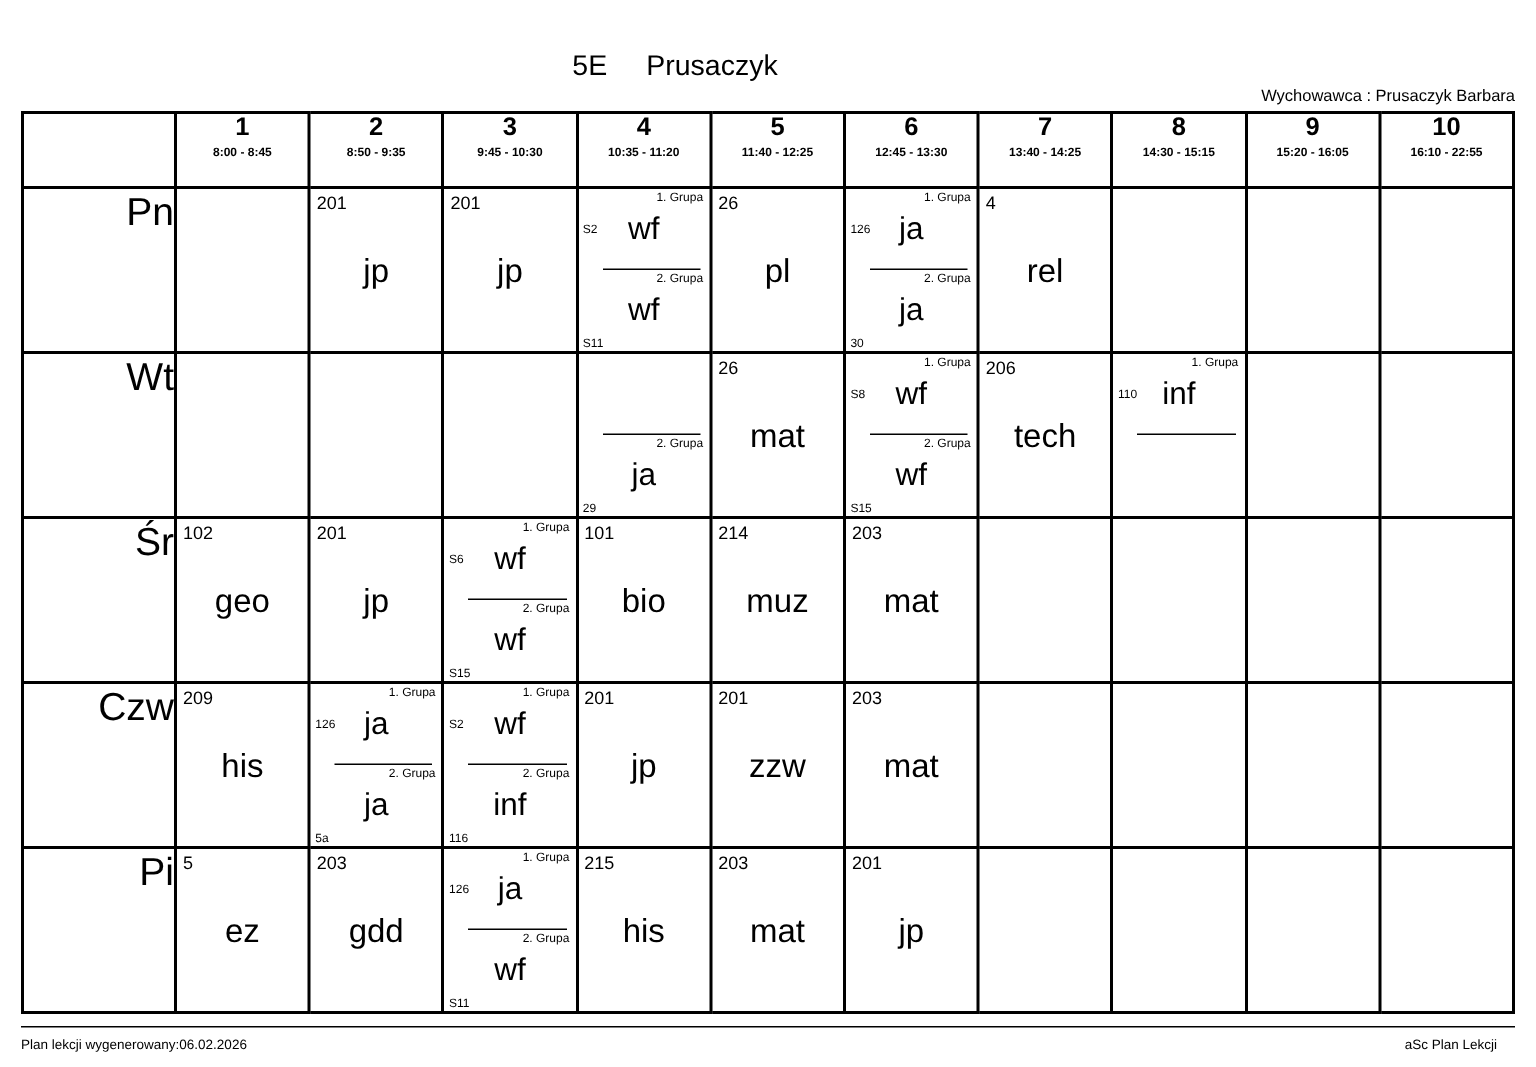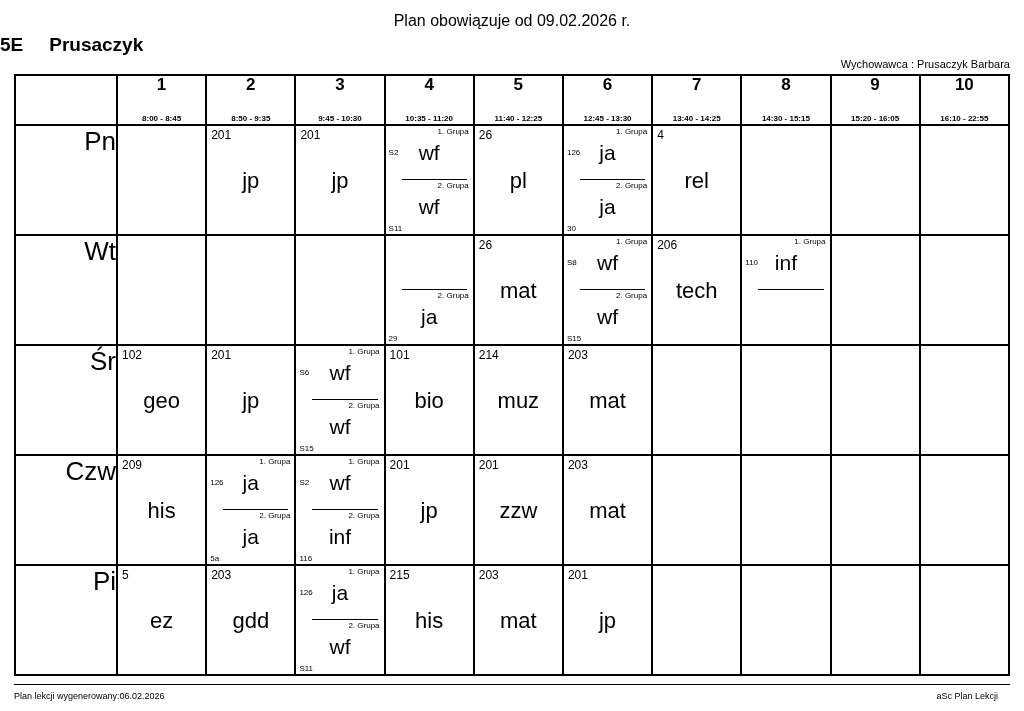--- a/index.html
+++ b/index.html
@@ -11,21 +11,21 @@
     overflow:hidden;
   }
   .page{position:relative;width:1024px;height:711px;}
 
   .top-title{
     position:absolute;top:12px;left:0;width:1024px;
     text-align:center;font-size:16px;
   }
   .class-line{
     position:absolute;top:34px;left:0;width:900px;
-    font-size:19px;font-weight:bold;
+    text-align:center;font-size:19px;
   }
   .class-line .cls{display:inline-block;margin-right:26px;}
   .school{
     position:absolute;top:58px;left:14px;font-size:11px;
   }
   .tutor{
     position:absolute;top:58px;right:14px;font-size:11px;
   }
 
   table.grid{
@@ -38,21 +38,21 @@
     border:2px solid #000;
     padding:0;
     vertical-align:top;
   }
   thead th{
     height:48px;
     text-align:center;
     vertical-align:middle;
   }
   .hdr-num{font-size:17px;line-height:1.05;}
-  .hdr-time{font-size:8px;margin-top:20px;}
+  .hdr-time{font-size:8px;margin-top:3px;}
   .corner{width:100px;}
   .daycell{
     width:100px;
     text-align:right;
     vertical-align:middle;
     font-size:26px;
   }
   .lesson{
     position:relative;
     height:108px;
@@ -102,21 +102,20 @@
   .outer-rule{
     position:absolute;left:14px;right:14px;bottom:26px;
     border-bottom:1px solid #000;height:0;
   }
 </style>
 </head>
 <body>
 
 <div class="page">
 
-  <div class="top-title">Plan obowiązuje od 09.02.2026 r.</div>
 
   <div class="class-line">
     <span class="cls">5E</span><span>Prusaczyk</span>
   </div>
 
   <div class="tutor">Wychowawca : Prusaczyk Barbara</div>
 
   <table class="grid">
     <thead>
       <tr>

